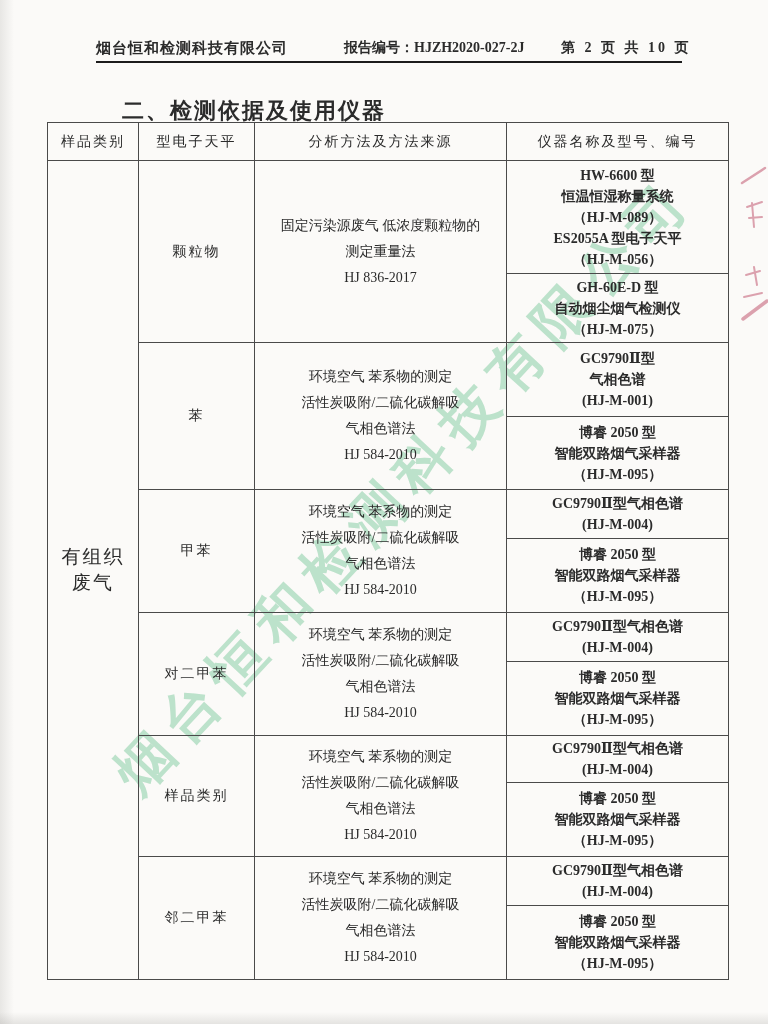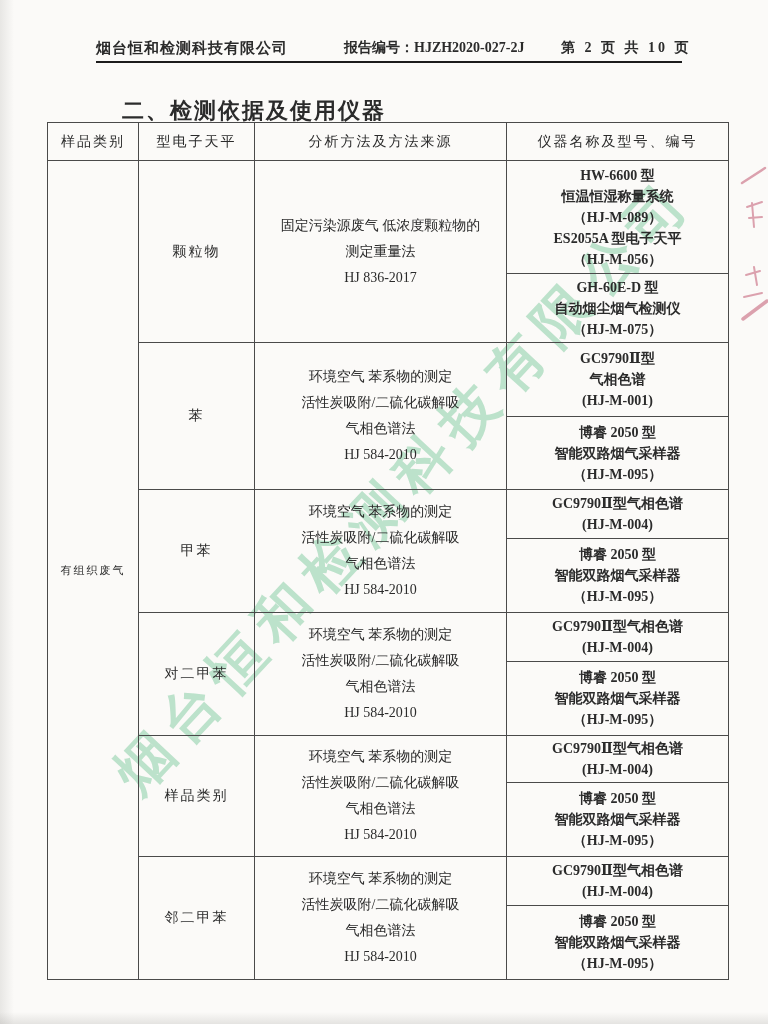--- a/index.html
+++ b/index.html
@@ -35,21 +35,21 @@
 
   
   .stamp{position:absolute;right:0;top:163px;z-index:2;opacity:.55;}
 
   
   .tbl-wrap{position:absolute;left:47px;top:122px;z-index:1;}
   table{border-collapse:collapse;table-layout:fixed;width:681px;background:transparent;}
   th,td{border:1.5px solid #4a4a4a;padding:0 4px;text-align:center;vertical-align:middle;
     font-size:14px;overflow:hidden;}
   th{height:37px;font-weight:normal;letter-spacing:2px;background:transparent;}
-  td.cat{font-size:11px;letter-spacing:2px;}
+  td.cat{font-size:19px;letter-spacing:2px;}
   td.item{letter-spacing:2px;}
   td.method{white-space:pre-line;line-height:26px;}
   td.inst{white-space:pre-line;line-height:21px;font-weight:bold;}
   
   .h1a{height:112px}.h1b{height:68px}
   .h2a{height:73px}.h2b{height:72px}
   .h3a{height:48px}.h3b{height:73px}
   .h4a{height:48px}.h4b{height:73px}
   .h5a{height:46px}.h5b{height:73px}
   .h6a{height:48px}.h6b{height:73px}

